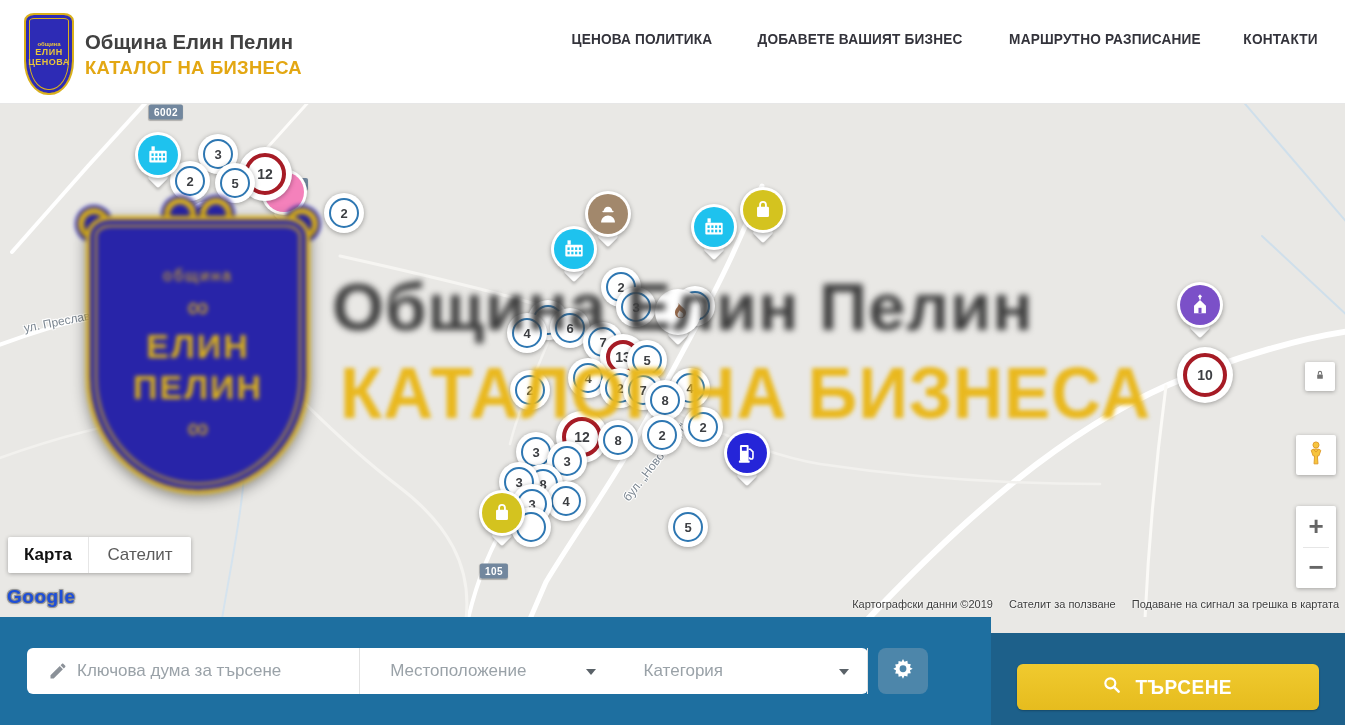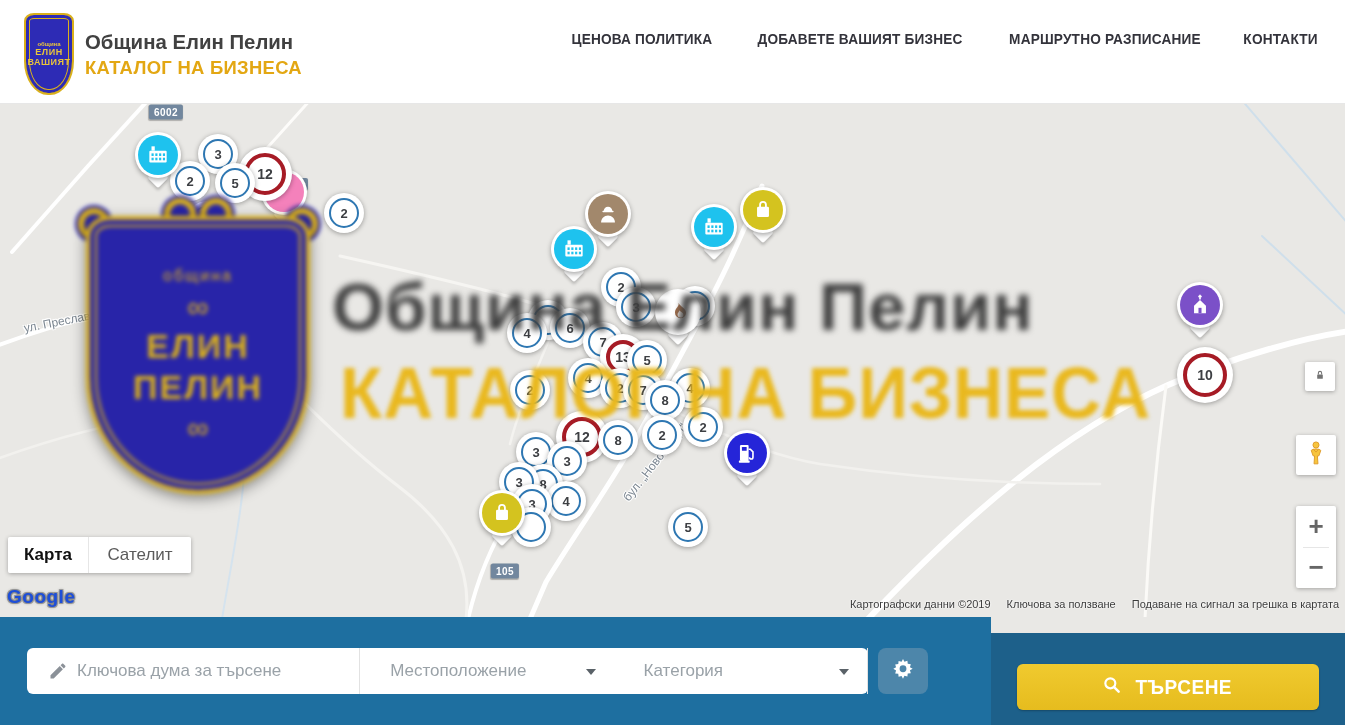--- a/index.html
+++ b/index.html
@@ -119,21 +119,21 @@
         <path d="M1240,-6 L1350,122" stroke="#cfdfeb" stroke-width="2"></path>
         <path d="M1262,132 L1350,214" stroke="#cfdfeb" stroke-width="2"></path>
         <path d="M222,515 C236,430 250,378 244,298" stroke="#d5e3ee" stroke-width="2"></path>
       </g>
     </svg>
   </div>
 
   <div class="marker-layer">
       <div class="road-badge" style="left: 166px; top: 112px;">6002</div>
       <div class="road-badge" style="left: 301px; top: 184px;"></div>
-      <div class="road-badge" style="left: 494px; top: 571px; margin-left: 11px;">105</div>
+      <div class="road-badge" style="left: 494px; top: 571px;">105</div>
       <div class="street-label" style="left: 57px; top: 322px; transform: translate(-50%, -50%) rotate(-11deg);">ул. Преслав</div>
       <div class="street-label" style="left: 655px; top: 462px; transform: translate(-50%, -50%) rotate(-52deg);">бул. „Новоселци“</div>
       <div class="pin" style="width: 46px; height: 46px; left: 261px; top: 169px;">
         <div class="disc" style="background: rgb(244, 129, 187);"></div>
       </div>
       <div class="cluster" style="width: 40px; height: 40px; left: 198px; top: 134px;">
         <span class="ring"></span>
         <span class="num">3</span>
       </div>
       <div class="cluster" style="width: 40px; height: 40px; left: 170px; top: 161px;">
@@ -394,21 +394,21 @@
     <div class="wm-subtitle">КАТАЛОГ НА БИЗНЕСА</div>
   </div>
 
   <div class="maptype">
     <div class="mt mt-map">Карта</div>
     <div class="mt mt-sat">Сателит</div>
   </div>
   <div class="google-logo">Google</div>
   <div class="attribution">
       <span>Картографски данни ©2019</span>
-      <span>Ключова за ползване</span>
+      <span>Сателит за ползване</span>
       <span>Подаване на сигнал за грешка в картата</span>
     </div>
 
   <div class="sq-btn lock-btn">
     <span>
       <svg width="14" height="14" viewBox="0 0 24 24">
           <path d="M9.2 11V8.6a2.8 2.8 0 0 1 5.6 0V11" stroke="#737373" stroke-width="1.8" fill="none"></path>
           <rect x="7.2" y="11" width="9.6" height="7.6" rx="1" fill="#737373"></rect>
         </svg>
     </span>
@@ -426,21 +426,21 @@
     <div class="zbtn">+</div>
     <div class="zdiv"></div>
     <div class="zbtn">−</div>
   </div>
 
   <div class="header">
     <div class="brand">
       <div class="crest-mini">
         <span class="cm-1">община</span>
         <span class="cm-2">ЕЛИН</span>
-        <span class="cm-3">ВАШИЯТ</span>
+        <span class="cm-3">ЦЕНОВА</span>
       </div>
       <div class="brand-text">
         <span class="brand-title">Община Елин Пелин</span>
         <span class="brand-subtitle">КАТАЛОГ НА БИЗНЕСА</span>
       </div>
     </div>
     <div class="nav">
         <div class="nav-item">ЦЕНОВА ПОЛИТИКА</div>
         <div class="nav-item">ДОБАВЕТЕ ВАШИЯТ БИЗНЕС</div>
         <div class="nav-item">МАРШРУТНО РАЗПИСАНИЕ</div>

